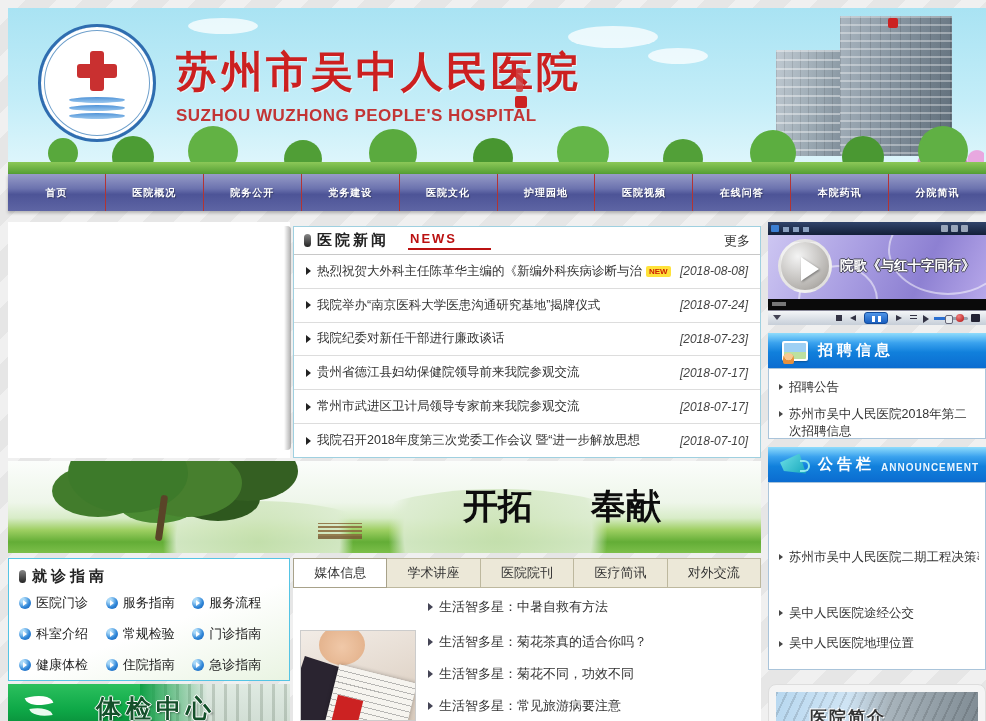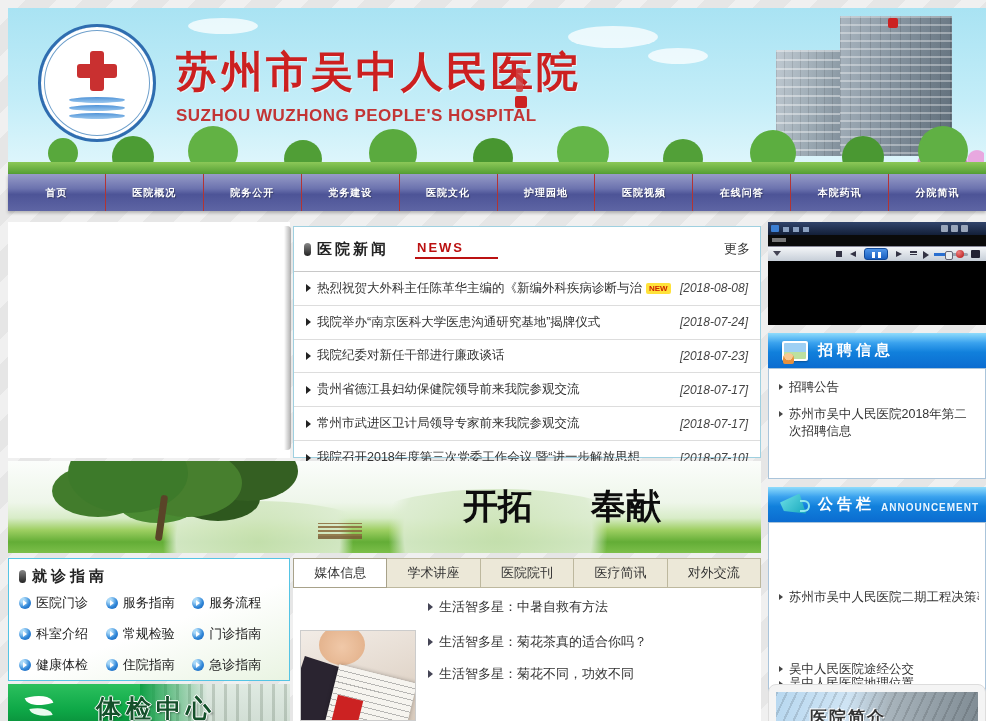--- a/index.html
+++ b/index.html
@@ -64,24 +64,24 @@
     border-left:1px solid #b23434; text-shadow:1px 1px 1px rgba(0,0,0,.35); }
   .nav-item:first-child { border-left:none; }
 
   
   .slider { position:absolute; left:0; top:214px; width:282px; height:236px; background:#fff; }
   .slider::after { content:""; position:absolute; right:-1px; top:4px; width:7px; height:224px;
     background:linear-gradient(90deg,transparent,#9a9a9a); opacity:.8; border-radius:0 4px 4px 0; }
 
   .newsbox { position:absolute; left:285px; top:218px; width:468px; height:232px;
     background:#fff; border:1px solid #9fd0e0; }
-  .news-head { height:45px; display:flex; align-items:center; border-bottom:1px solid #c8c8c8; padding:0 10px; }
+  .news-head { height:28px; display:flex; align-items:center; border-bottom:1px solid #c8c8c8; padding:0 10px; }
   .capsule { width:7px; height:13px; border-radius:4px; background:linear-gradient(180deg,#888,#222); margin-right:6px; }
   .news-title { font-size:15px; font-weight:bold; color:#222; letter-spacing:3px; }
-  .news-en { font-size:13px; font-weight:bold; color:#bb1111; letter-spacing:2px; margin-left:26px;
+  .news-en { font-size:13px; font-weight:bold; color:#bb1111; letter-spacing:2px; margin-left:19px;
     border-bottom:2px solid #bb1111; padding:0 34px 2px 2px; }
   .news-more { margin-left:auto; font-size:13px; color:#333; cursor:pointer; }
   .news-row { display:flex; align-items:center; height:33.8px; padding:0 12px; border-bottom:1px solid #ddd; }
   .news-row:last-child { border-bottom:none; }
   .tri { width:0; height:0; border-left:5px solid #222; border-top:4px solid transparent;
     border-bottom:4px solid transparent; margin-right:6px; flex:none; }
   .news-text { font-size:12.5px; color:#333; white-space:nowrap; overflow:hidden; cursor:pointer; }
   .new-badge { flex:none; font-size:8px; font-weight:bold; color:#cc2200; background:#ffe23a;
     padding:1px 3px; margin-left:4px; border-radius:2px; }
   .news-date { margin-left:auto; flex:none; font-size:12px; color:#444; padding-left:8px;font-style:italic; }
@@ -146,21 +146,21 @@
     border-radius:50% 50% 2px 2px; background:radial-gradient(circle at 50% 28%,#f8c890 4px,#e8913c 4.5px); }
   .horn-icon { width:30px; height:26px; margin:0 8px 0 12px; position:relative; }
   .horn-icon::before { content:""; position:absolute; left:0; top:2px; width:26px; height:20px;
     background:linear-gradient(135deg,#6fe0e8,#16a8bc); clip-path:polygon(0 45%,75% 0,100% 100%,15% 88%); }
   .horn-icon::after { content:""; position:absolute; right:0; top:8px; width:8px; height:8px;
     border:2px solid #8fe8ec; border-left:none; border-radius:0 8px 8px 0; }
   .sec-box { width:218px; background:#fff; border:1px solid #aac4da; padding:10px 10px; }
   .side-item { display:flex; font-size:12.5px; color:#333; line-height:17px; cursor:pointer; }
   .side-item .tri { margin-top:5px; border-left-color:#444; border-left-width:4px;
     border-top-width:3.5px; border-bottom-width:3.5px; }
-  .recruit-box { height:111px; }
+  .recruit-box { height:71px; }
   .recruit-box .side-item { margin-bottom:10px; }
   .ann-box { height:188px; position:relative; }
   .ann-box .side-item { position:absolute; left:10px; right:6px; white-space:nowrap; overflow:hidden; }
 
   .intro-box { position:absolute; left:760px; top:676px; width:218px; height:60px;
     background:#f4f4f4; border:1px solid #ddd; border-radius:8px 8px 0 0; padding:7px; }
   .intro-photo { width:100%; height:46px; position:relative; overflow:hidden;
     background:linear-gradient(100deg,#b8d8f0 0%,#cfe4f4 35%,#a8b4bc 55%,#7e8a92 100%);
     background-image:repeating-linear-gradient(115deg,rgba(0,0,0,.12) 0 2px,transparent 2px 9px),
       linear-gradient(100deg,#b8d8f0 0%,#cfe4f4 35%,#a8b4bc 55%,#7e8a92 100%); }
@@ -325,20 +325,28 @@
 
     <div class="player">
       <div class="p-titlebar">
         <i class="p-logo icon"></i>
         <div class="p-winbtns">
           <i></i>
           <i></i>
           <i></i>
         </div>
       </div>
+      <div class="p-body">
+        <div class="p-swirl deco" style="left:120px;top:-30px;width:120px;height:90px;"></div>
+        <div class="p-swirl deco" style="left:30px;top:30px;width:80px;height:70px;"></div>
+        <div class="play-btn">
+          <span class="play-tri icon"></span>
+        </div>
+        <div class="p-song">院歌《与红十字同行》</div>
+      </div>
       <div class="p-infobar">
           <i class="icon"></i>
         </div>
       <div class="p-controls">
         <span class="c-dd icon"></span>
         <span class="c-stop icon"></span>
         <span class="c-prev icon"></span>
         <span class="c-pause"></span>
         <span class="c-next icon"></span>
         <span class="c-list icon"></span>
@@ -367,21 +375,21 @@
     <div class="sec-head">
       <span class="horn-icon icon"></span>
       <span class="sec-head-title">公告栏</span>
       <span class="sec-head-en">ANNOUNCEMENT</span>
     </div>
     <div class="sec-box ann-box">
       <div class="side-item" style="top:66px;">
         <span class="tri icon"></span>
         <span>苏州市吴中人民医院二期工程决策事</span>
       </div>
-      <div class="side-item" style="top:138px;">
+      <div class="side-item" style="top:122px;">
         <span class="tri icon"></span>
         <span>吴中人民医院途经公交</span>
       </div>
       <div class="side-item" style="top:153px;font-family:Liberation Mono, monospace;">
         <span class="tri icon"></span>
         <span>吴中人民医院地理位置</span>
       </div>
     </div>
   </div>
 
@@ -472,15 +480,19 @@
       <span class="article-text">生活智多星：中暑自救有方法</span>
     </div>
     <div class="article-row" style="top:75px;">
       <span class="tri icon"></span>
       <span class="article-text">生活智多星：菊花茶真的适合你吗？</span>
     </div>
     <div class="article-row" style="top:107px;">
       <span class="tri icon"></span>
       <span class="article-text">生活智多星：菊花不同，功效不同</span>
     </div>
+    <div class="article-row" style="top:139px;">
+      <span class="tri icon"></span>
+      <span class="article-text">生活智多星：常见旅游病要注意</span>
+    </div>
   </div>
 
 </div>
 
 </body></html>

